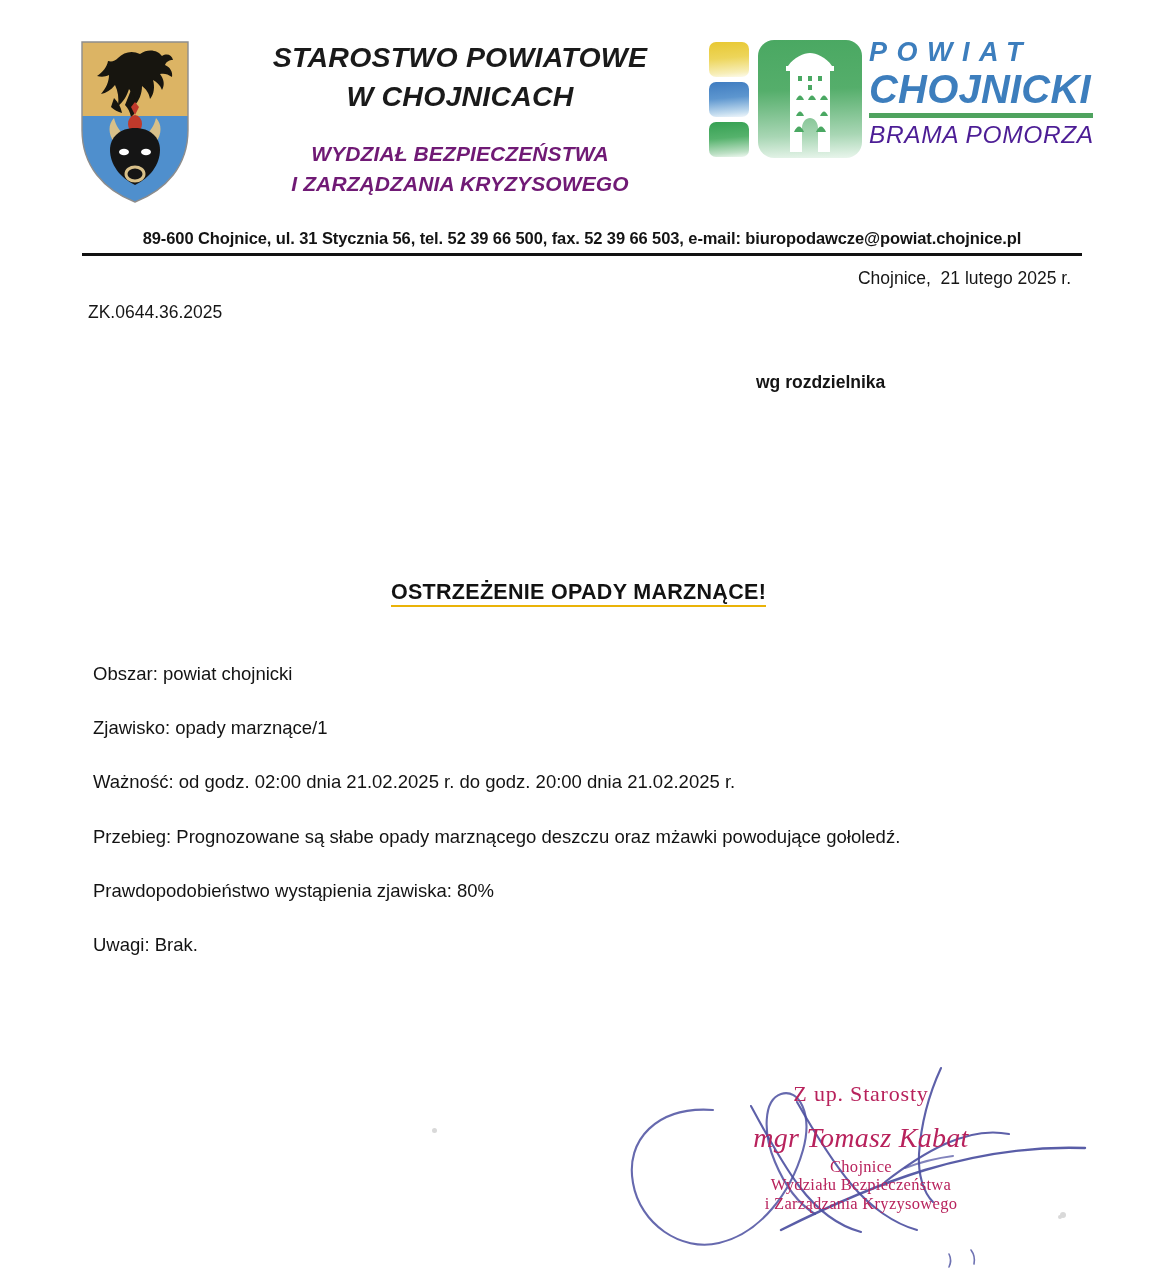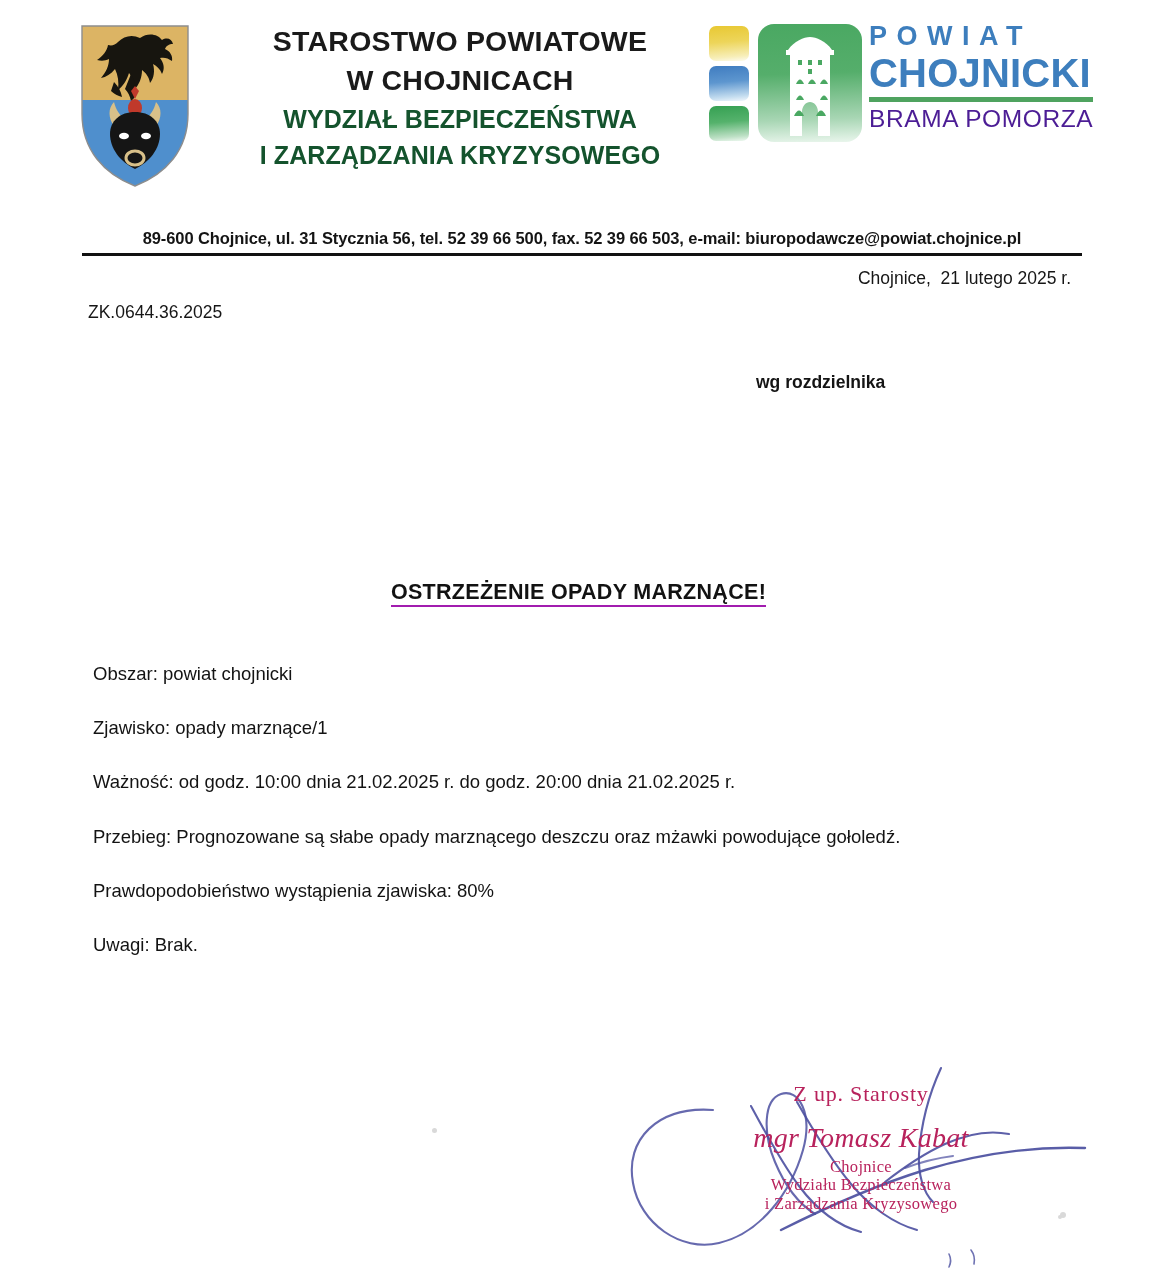--- a/index.html
+++ b/index.html
@@ -18,23 +18,24 @@
     height: 1277px;
     margin: 0 auto;
     background: #ffffff;
     overflow: hidden;
   }
 
   
   .header {
     position: absolute;
     left: 0;
-    top: 0;
+    top: 16px;
     width: 995px;
     height: 215px;
+    font-style: italic;
   }
 
   
   .coa {
     position: absolute;
     left: 74px;
     top: 22px;
     width: 122px;
     height: 168px;
   }
@@ -50,25 +51,26 @@
   }
   .title-main {
     font-size: 28.5px;
     font-weight: bold;
     line-height: 1.38;
     letter-spacing: 0.2px;
     color: #1a1a1a;
     white-space: nowrap;
   }
   .title-sub {
-    font-size: 25px;
+    margin-top: 22px;
+    font-size: 21px;
     font-weight: bold;
     line-height: 1.45;
     letter-spacing: 0.1px;
-    color: #14532d;
+    color: #701a75;
     white-space: nowrap;
   }
 
   
   .logo {
     position: absolute;
     left: 706px;
     top: 22px;
     width: 390px;
     height: 122px;
@@ -213,21 +215,21 @@
     left: 0;
     top: 580px;
     width: 1157px;
     text-align: center;
   }
   .warning-title span {
     font-size: 21.5px;
     font-weight: bold;
     letter-spacing: 0.3px;
     color: #121212;
-    border-bottom: 2px solid #a21caf;
+    border-bottom: 2px solid #eab308;
     padding-bottom: 1px;
   }
 
   
   .details {
     position: absolute;
     left: 93px;
     top: 663px;
     width: 1000px;
   }
@@ -406,21 +408,21 @@
   <div class="addressee">wg rozdzielnika</div>
 
 
   <div class="warning-title">
     <span>OSTRZEŻENIE OPADY MARZNĄCE!</span>
   </div>
 
   <div class="details">
     <div class="detail-row">Obszar: powiat chojnicki</div>
     <div class="detail-row">Zjawisko: opady marznące/1</div>
-    <div class="detail-row">Ważność: od godz. 10:00 dnia 21.02.2025 r. do godz. 20:00 dnia 21.02.2025 r.</div>
+    <div class="detail-row">Ważność: od godz. 02:00 dnia 21.02.2025 r. do godz. 20:00 dnia 21.02.2025 r.</div>
     <div class="detail-row">Przebieg:  Prognozowane są słabe opady marznącego deszczu oraz mżawki powodujące gołoledź.</div>
     <div class="detail-row">Prawdopodobieństwo wystąpienia zjawiska: 80%</div>
     <div class="detail-row">Uwagi: Brak.</div>
   </div>
 
   <div class="signature-area">
     <svg viewBox="0 0 530 215" xmlns="http://www.w3.org/2000/svg">
 
       <g fill="none" stroke="#4b4fa0" stroke-width="2.1" stroke-linecap="round">
         <path d="M128 52 C72 48 40 82 48 125 C55 166 96 194 134 185 C176 175 206 134 218 92

